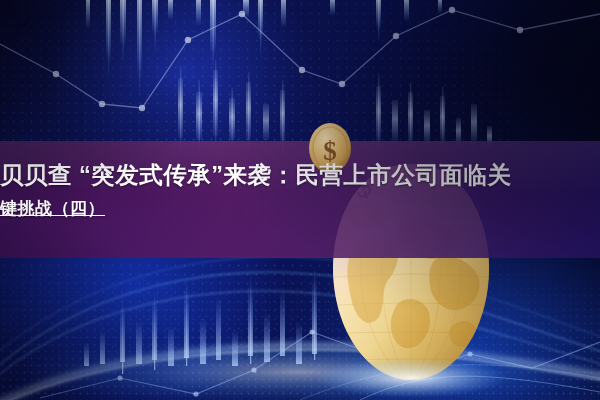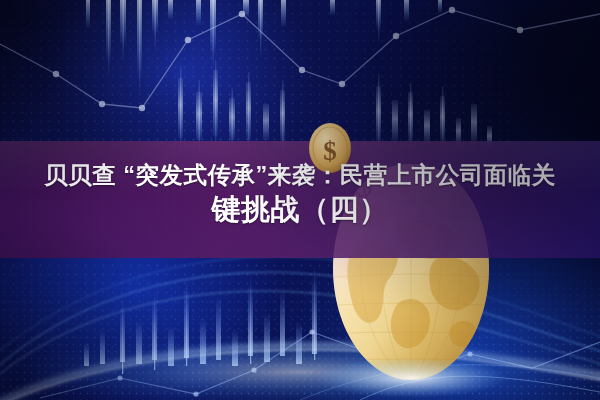--- a/index.html
+++ b/index.html
@@ -48,30 +48,30 @@
     background:linear-gradient(100deg,#3a0f4e 0%,#4e1358 16%,#5d1b63 38%,#55206c 60%,#3f1a6e 80%,#2b1470 100%);
     opacity:.86;
   }
   .band-sheen{
     position:absolute;left:0;top:141px;width:600px;height:117px;
     background:linear-gradient(180deg, rgba(255,255,255,0.07) 0%, rgba(255,255,255,0) 45%);
   }
   
   .headline{
     position:absolute;left:0;top:141px;width:600px;height:102px;
-    display:flex;flex-direction:column;align-items:center;justify-content:center;
+    display:flex;flex-direction:column;justify-content:center;
     gap:6px;
   }
   .hl-line{
     color:#ffffff;font-size:24px;font-weight:700;line-height:28px;
     letter-spacing:.5px;white-space:nowrap;
     text-shadow:0 1px 2px rgba(0,0,0,.45);
   }
   .hl-line.l1{font-size:23.5px;}
-  .hl-line.l2{font-size:29px;}
+  .hl-line.l2{font-size:17px;text-decoration:underline;}
 </style>
 </head>
 <body>
 
 <div class="stage">
 
   <div class="bg-base"></div>
 
   <div class="dots"></div>
   <div class="dots2"></div>

